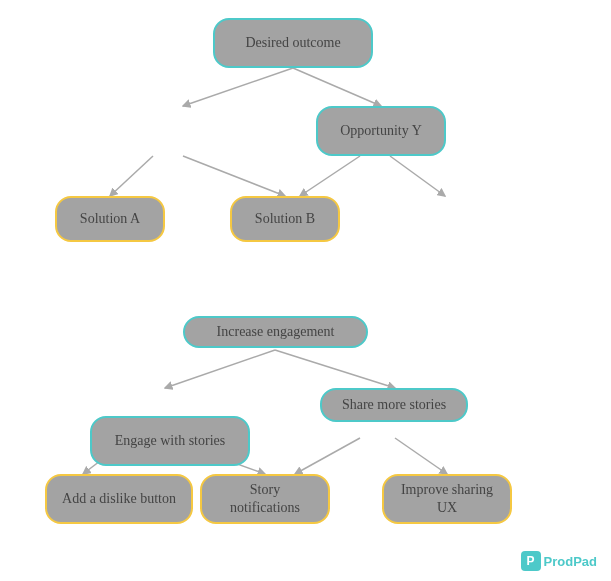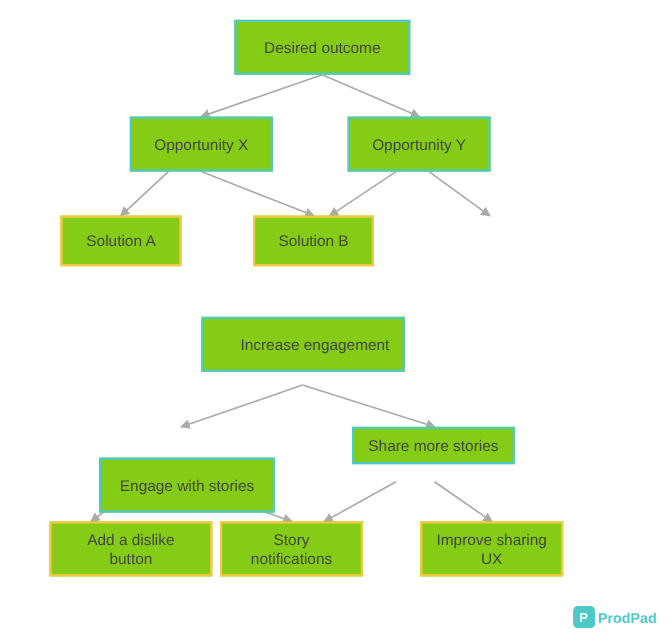--- a/index.html
+++ b/index.html
@@ -23,28 +23,29 @@
     svg.connectors {
       position: absolute;
       top: 0; left: 0;
       width: 100%;
       height: 100%;
       pointer-events: none;
     }
 
     .node {
       position: absolute;
-      border-radius: 0;
+      border-radius: 16px;
       display: flex;
       align-items: center;
       justify-content: center;
       text-align: center;
       padding: 8px 12px;
-      background: #84cc16;
+      background: #a3a3a3;
       line-height: 1.3;
+      font-family: Liberation Serif, serif;
     }
 
     .node-teal {
       border: 2px solid #4dc9c9;
     }
 
     .node-yellow {
       border: 2px solid #f5c842;
     }
 
@@ -106,35 +107,32 @@
       <marker id="arrow" markerWidth="6" markerHeight="6" refX="5" refY="3" orient="auto">
         <path d="M0,0 L0,6 L6,3 z" fill="#aaa"></path>
       </marker>
     </defs>
   </svg>
 
   <div class="node node-teal" style="left:213px; top:18px; width:160px; height:50px;">
     <span>Desired outcome</span>
   </div>
 
-  <div class="node node-teal" style="left:118px; top:106px; width:130px; height:50px;">
-    <span>Opportunity X</span>
-  </div>
   <div class="node node-teal" style="left:316px; top:106px; width:130px; height:50px;">
     <span>Opportunity Y</span>
   </div>
 
   <div class="node node-yellow" style="left:230px; top:196px; width:110px; height:46px;">
     <span>Solution B</span>
   </div>
   <div class="node node-yellow" style="left:55px; top:196px; width:110px; height:46px;">
     <span>Solution A</span>
   </div>
 
-  <div class="node node-teal" style="left:183px; top:288px; width:185px; height:50px;justify-content:flex-end;">
+  <div class="node node-teal" style="left:183px; top:316px; width:185px; height:32px;">
     <span>Increase engagement</span>
   </div>
 
   <div class="node node-teal" style="left:90px; top:388px; width:160px; height:50px;margin-top:28px;">
     <span>Engage with stories</span>
   </div>
   <div class="node node-teal" style="left:320px; top:388px; width:148px; height:34px;">
     <span>Share more stories</span>
   </div>
 

